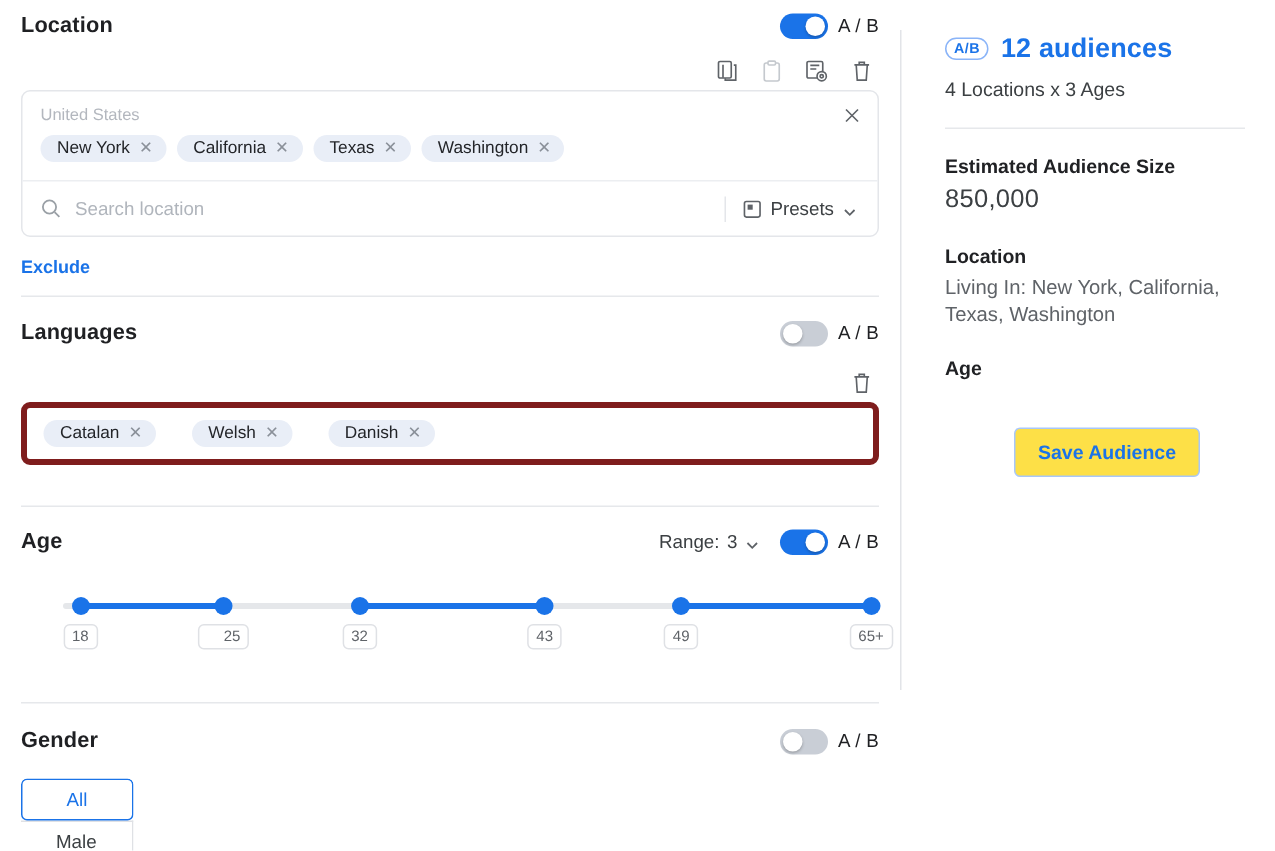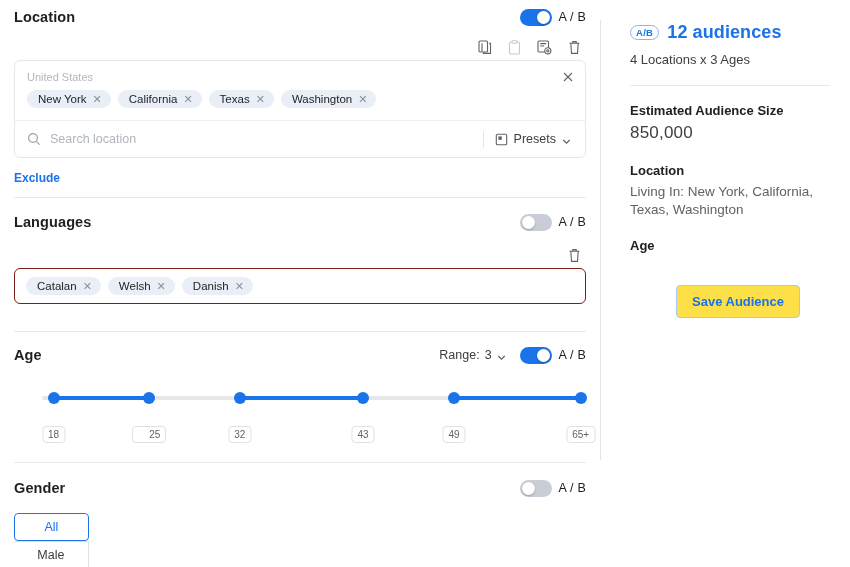--- a/index.html
+++ b/index.html
@@ -91,41 +91,41 @@
   .chev { width: 9px; height: 9px; color: #5f6368; }
 
   .exclude-link {
     color: #1a73e8; font-size: 12px; font-weight: 600;
     padding: 13px 0 12px 0; cursor: pointer; display: inline-block;
   }
   .hr { height: 1px; background: #e6e8eb; }
 
   
   .lang-box {
-    border: 1px solid #7f1d1d; border-radius: 6px; background: #fff;
-    padding: 8px 11px; display: flex; flex-wrap: wrap; gap: 7px;
+    border: 4px solid #7f1d1d; border-radius: 6px; background: #fff;
+    padding: 8px 11px; display: flex; flex-wrap: wrap; gap: 24px;
   }
 
   
   .range-label { font-size: 12.5px; color: #3c4043; display: flex; align-items: center; gap: 5px; cursor: pointer; }
   .range-label b { font-weight: 400; }
   .slider-area { position: relative; height: 62px; margin-top: 12px; }
   .track {
     position: absolute; left: 28px; right: 21px; top: 10px;
     height: 4px; border-radius: 2px; background: #e5e7ea;
   }
   .fill { position: absolute; top: 10px; height: 4px; background: #1a73e8; border-radius: 2px; }
   .handle {
     position: absolute; top: 6px; width: 12px; height: 12px; border-radius: 50%;
     background: #1a73e8; cursor: pointer; transform: translateX(-6px);
   }
   .tag {
     position: absolute; top: 24px; transform: translateX(-50%);
     background: #fff; border: 1px solid #dfe1e5; border-radius: 4px;
-    font-size: 10px; color: #5f6368; padding: 2px 5px; white-space: nowrap; margin-top: 16px;
+    font-size: 10px; color: #5f6368; padding: 2px 5px; white-space: nowrap;
   }
 
   
   .seg { display: inline-flex; border-radius: 4px; overflow: hidden; margin-top: 4px; flex-direction: column; }
   .seg-btn {
     font-size: 12.5px; color: #3c4043; background: #fff;
     border: 1px solid #dfe1e5; border-left: none;
     padding: 6px 16px; cursor: pointer; font-family: inherit;
     min-width: 58px; text-align: center;
   }

